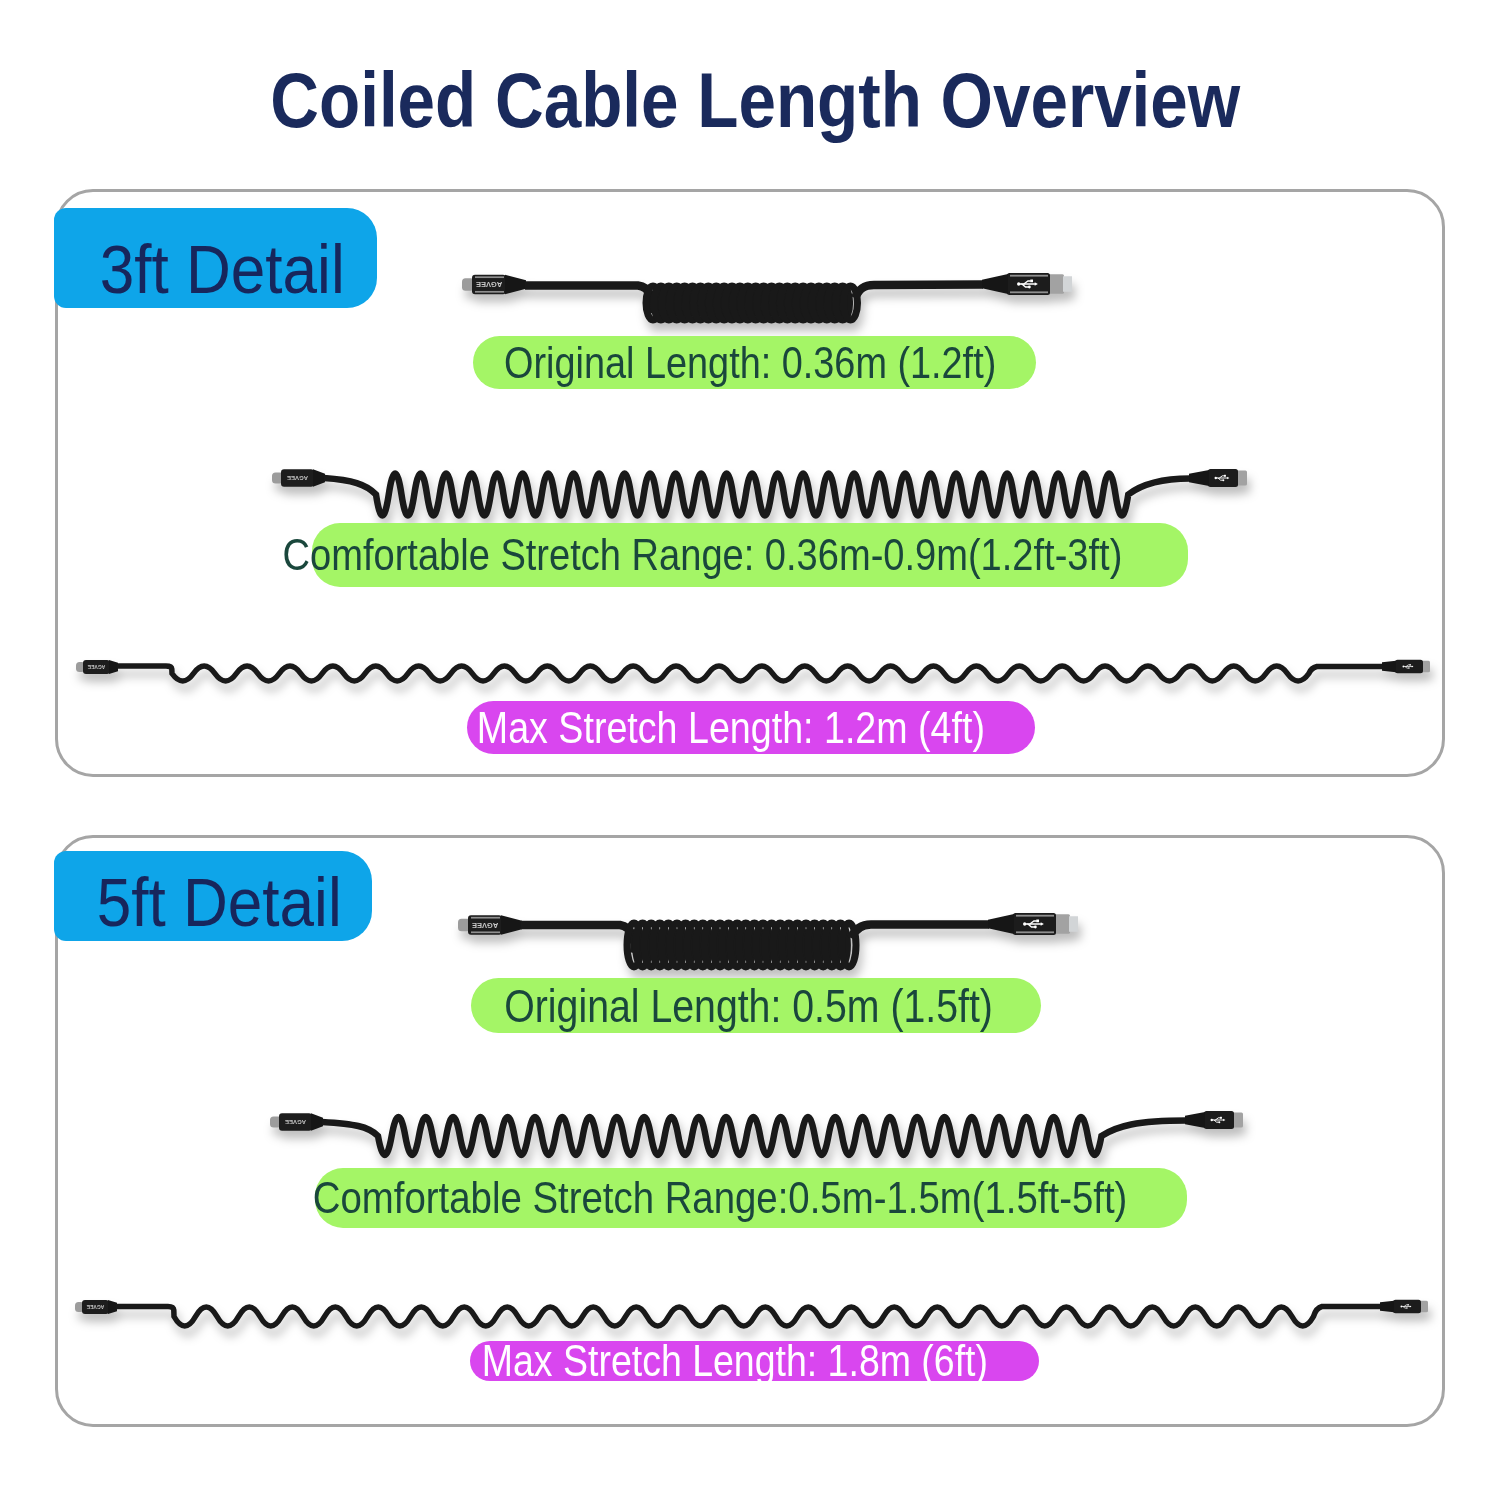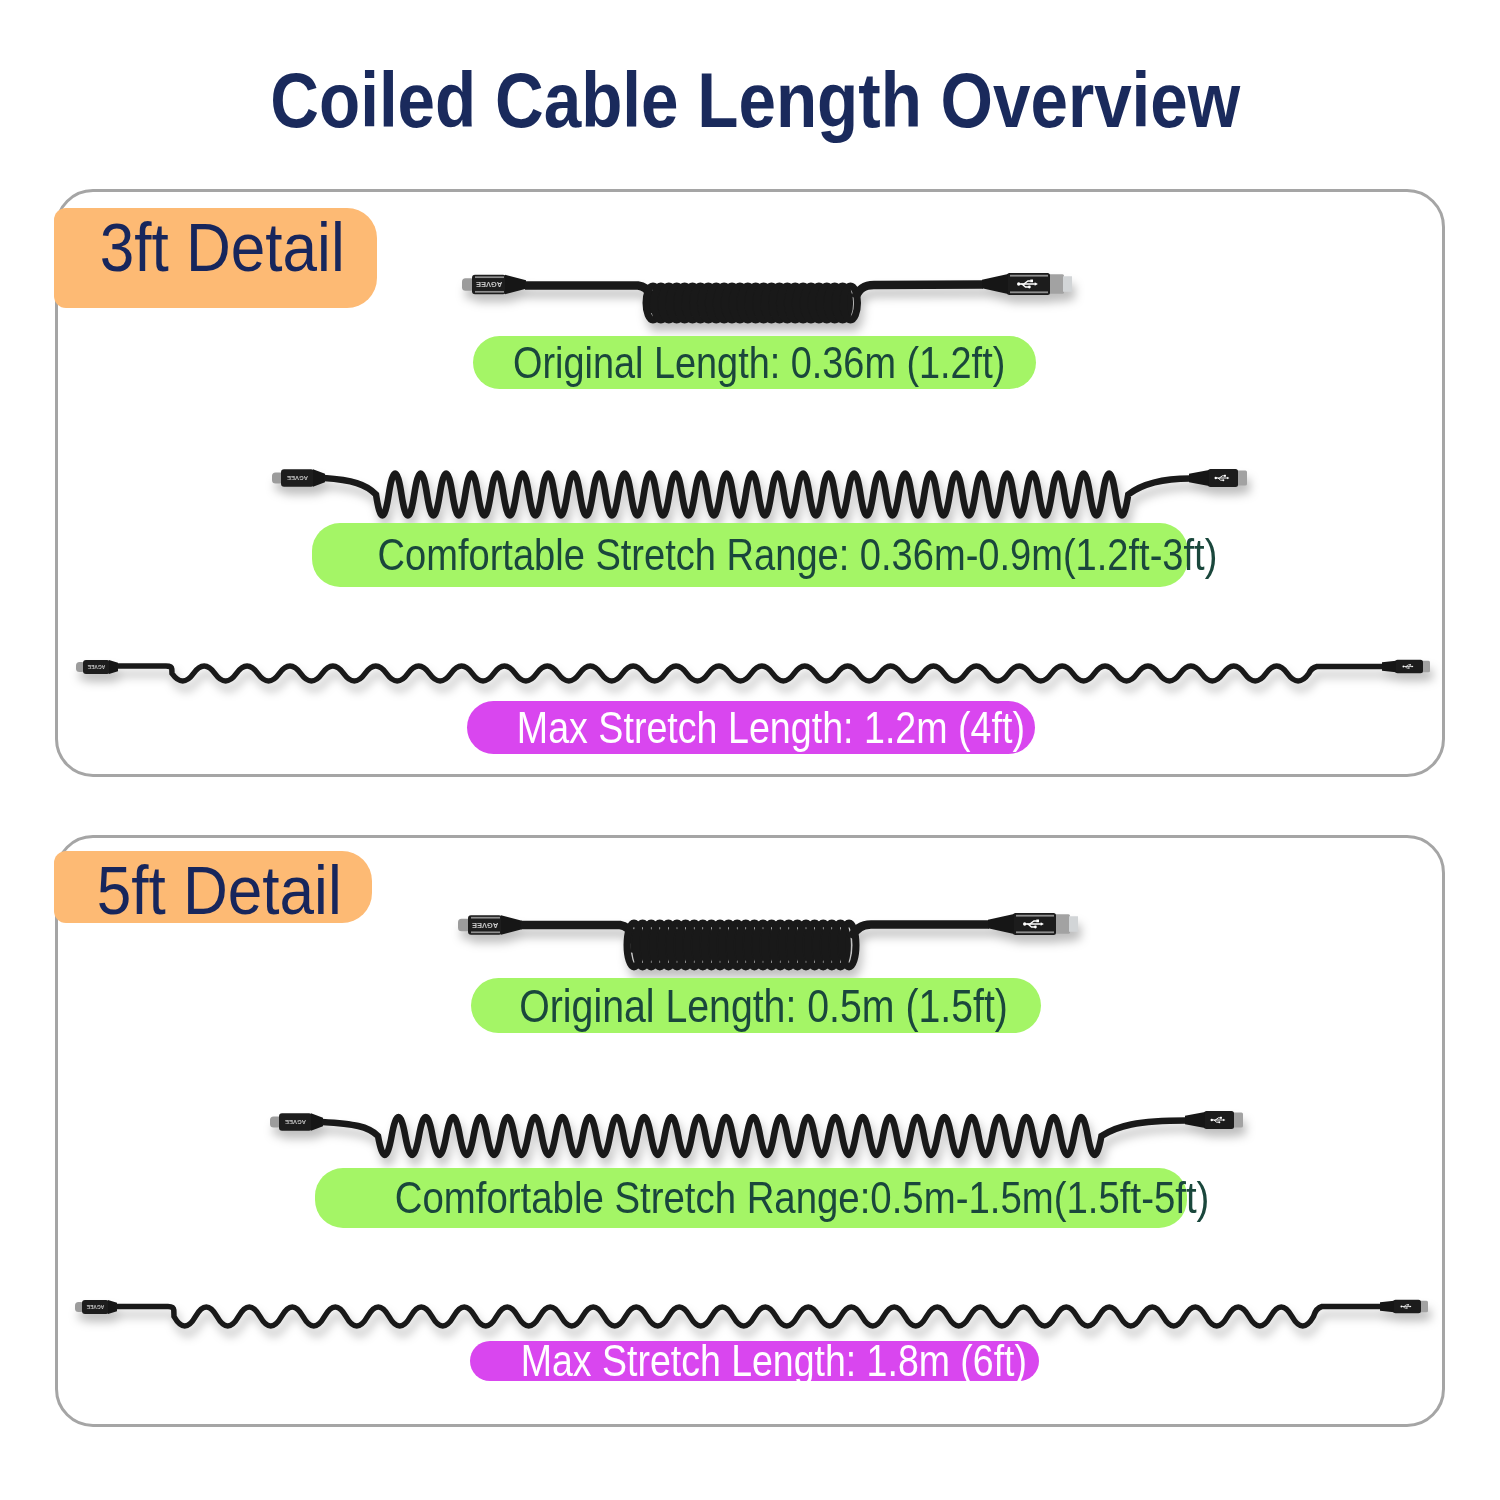--- a/index.html
+++ b/index.html
@@ -1,35 +1,35 @@
 <!DOCTYPE html>
 <html><head><meta charset="utf-8">
 <style>
   html,body{margin:0;padding:0;background:#fff;width:1500px;height:1500px;overflow:hidden}
   *{box-sizing:border-box;font-family:"Liberation Sans", sans-serif}
   .panel{position:absolute;left:55px;width:1390px;border:3px solid #a5a5a5;border-radius:38px;background:#fff}
-  .badge{position:absolute;background:#fdba74;border-radius:12px 30px 30px 12px;color:#17265c;display:flex;align-items:flex-start;justify-content:center}
+  .badge{position:absolute;background:#0ea5e9;border-radius:12px 30px 30px 12px;color:#17265c;display:flex;align-items:flex-end;justify-content:center}
   .badge span{transform:scaleX(0.913);white-space:nowrap;margin-left:13px}
-  .pill{position:absolute;border-radius:28px;display:flex;align-items:center;justify-content:flex-start;white-space:nowrap}
+  .pill{position:absolute;border-radius:28px;display:flex;align-items:center;justify-content:flex-end;white-space:nowrap}
   .pill span{display:inline-block}
   .green{background:#a4f566;color:#1a473c}
   .yellow{background:#d946ef;color:#ffffff}
   .title{position:absolute;left:5px;top:55px;width:1500px;text-align:center;font-size:78px;font-weight:bold;color:#1a2a5c}
   .title span{display:inline-block;transform:scaleX(0.864);white-space:nowrap}
 </style></head>
 <body>
 <div class="title"><span>Coiled Cable Length Overview</span></div>
 
 <div class="panel" style="top:189px;height:588px"></div>
 <div class="panel" style="top:835px;height:592px"></div>
 
 <div class="badge" style="left:54px;top:208px;width:323px;height:100px;font-size:68px">
     <span>3ft Detail</span>
   </div>
-<div class="badge" style="left:54px;top:851px;width:318px;height:72px;font-size:68px">
+<div class="badge" style="left:54px;top:851px;width:318px;height:90px;font-size:68px">
     <span>5ft Detail</span>
   </div>
 
 <svg width="1500" height="1500" viewBox="0 0 1500 1500" style="position:absolute;left:0;top:0;filter:drop-shadow(3px 8px 5px rgba(0,0,0,0.25))">
 <rect x="462" y="278.25" width="12" height="12.5" rx="3.5" fill="#9c9c9c"></rect>
     <rect x="472" y="274.75" width="34" height="19.5" rx="3" fill="#1d1d1d"></rect>
     <rect x="475" y="276.35" width="29" height="1.7" fill="#8f8f8f"></rect>
     <rect x="475" y="290.95" width="29" height="1.7" fill="#8f8f8f"></rect>
     <path d="M505 274.75 L526 280.3 L526 288.7 L505 294.25 Z" fill="#161616"></path>
     <text x="489.0" y="284.5" transform="rotate(180 489.0 284.5)" fill="#c8c8c8" font-size="7.5" font-weight="bold" text-anchor="middle" dominant-baseline="central" font-family="Liberation Sans, sans-serif">AGVEE</text>

